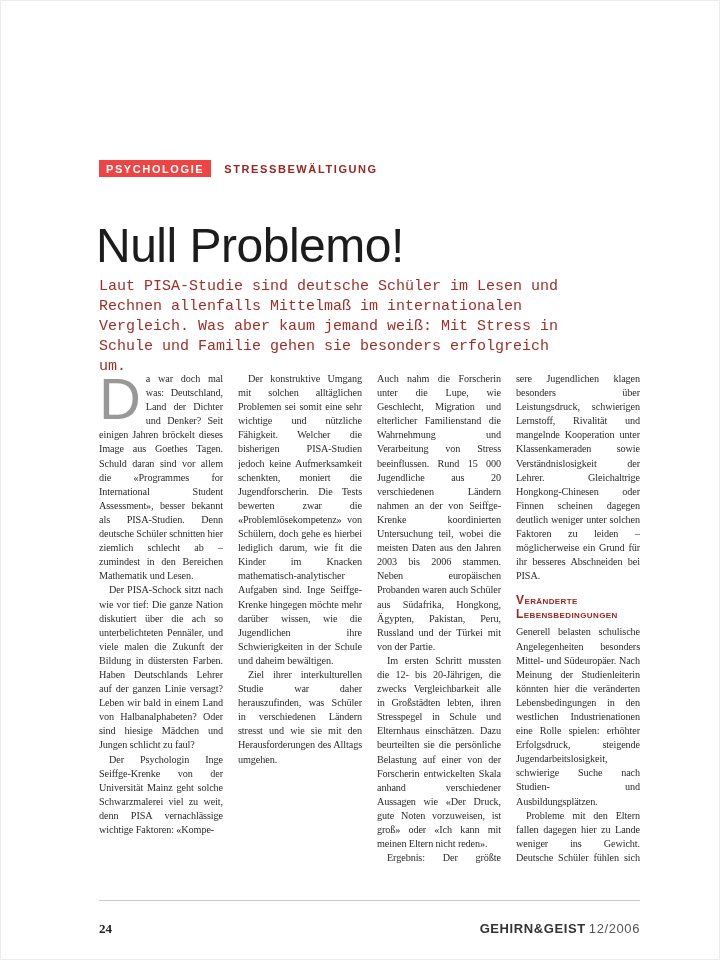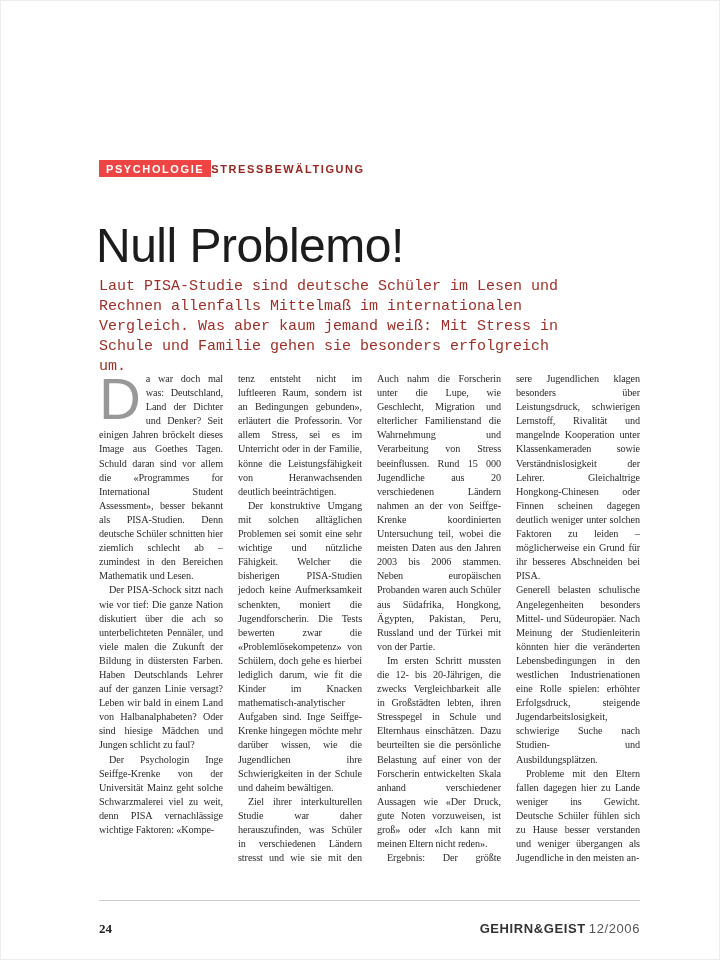--- a/index.html
+++ b/index.html
@@ -8,21 +8,21 @@
     font-family: "Liberation Serif", serif;
     color: #2b2b2b;
     box-shadow: inset 0 0 0 1px #ececec;
     overflow: hidden;
   }
 
   
   .kicker { position: absolute; top: 160px; left: 99px; display: flex; align-items: center;
     font-family: "Liberation Sans", sans-serif; font-weight: bold; font-size: 11px; letter-spacing: 1.6px; }
   .kicker-box { color: #ffffff; background: #ef4444; padding: 3px 7px 2px 7px; }
-  .kicker-sub { color: #992620; margin-left: 0; }
+  .kicker-sub { color: #992620; margin-left: 13px; }
 
   
   .title { position: absolute; top: 186px; left: 96px; width: 544px;
     font-family: "Liberation Sans", sans-serif; font-size: 48px; font-weight: normal;
     color: #1c1c1c; letter-spacing: -0.5px; }
 
   
   .standfirst { position: absolute; top: 262px; left: 99px; width: 472px;
     font-family: Liberation Mono, monospace; font-size: 15px; line-height: 20px;
     color: #9e2f28; }
@@ -69,31 +69,31 @@
 
 <p class="standfirst">Laut PISA-Studie sind deutsche Schüler im Lesen und Rechnen allenfalls Mittelmaß im internationalen Vergleich. Was aber kaum jemand weiß: Mit Stress in Schule und Familie gehen sie besonders erfolgreich um.</p>
 
 <div class="columns">
   <div class="col">
       <p class="body-para"><span class="dropcap">D</span>a war doch mal was: Deutschland, Land der Dichter und Denker? Seit einigen Jahren bröckelt dieses Image aus Goethes Tagen. Schuld daran sind vor allem die «Programmes for International Student Assessment», besser bekannt als PISA-Studien. Denn deutsche Schüler schnitten hier ziemlich schlecht ab – zumindest in den Bereichen Mathematik und Lesen.</p>
       <p class="body-para indent">Der PISA-Schock sitzt nach wie vor tief: Die ganze Nation diskutiert über die ach so unterbelichteten Pennäler, und viele malen die Zukunft der Bildung in düstersten Farben. Haben Deutschlands Lehrer auf der ganzen Linie versagt? Leben wir bald in einem Land von Halbanalphabeten? Oder sind hiesige Mädchen und Jungen schlicht zu faul?</p>
       <p class="body-para indent">Der Psychologin Inge Seiffge-Krenke von der Universität Mainz geht solche Schwarzmalerei viel zu weit, denn PISA vernachlässige wichtige Faktoren: «Kompe-</p>
     </div>
   <div class="col">
-      <p class="body-para">tenz entsteht nicht im luftleeren Raum, sondern ist an Bedingungen gebunden», erläutert die Professorin. Vor allem Stress, sei es im Unterricht oder in der Familie, könne die Leistungsfähigkeit von Heranwachsenden deutlich beeinträchtigen.</p>
       <p class="body-para indent">Der konstruktive Umgang mit solchen alltäglichen Problemen sei somit eine sehr wichtige und nützliche Fähigkeit. Welcher die bisherigen PISA-Studien jedoch keine Aufmerksamkeit schenkten, moniert die Jugendforscherin. Die Tests bewerten zwar die «Problemlösekompetenz» von Schülern, doch gehe es hierbei lediglich darum, wie fit die Kinder im Knacken mathematisch-analytischer Aufgaben sind. Inge Seiffge-Krenke hingegen möchte mehr darüber wissen, wie die Jugendlichen ihre Schwierigkeiten in der Schule und daheim bewältigen.</p>
       <p class="body-para indent">Ziel ihrer interkulturellen Studie war daher herauszufinden, was Schüler in verschiedenen Ländern stresst und wie sie mit den Herausforderungen des Alltags umgehen.</p>
     </div>
   <div class="col">
       <p class="body-para">Auch nahm die Forscherin unter die Lupe, wie Geschlecht, Migration und elterlicher Familienstand die Wahrnehmung und Verarbeitung von Stress beeinflussen. Rund 15 000 Jugendliche aus 20 verschiedenen Ländern nahmen an der von Seiffge-Krenke koordinierten Untersuchung teil, wobei die meisten Daten aus den Jahren 2003 bis 2006 stammen. Neben europäischen Probanden waren auch Schüler aus Südafrika, Hongkong, Ägypten, Pakistan, Peru, Russland und der Türkei mit von der Partie.</p>
       <p class="body-para indent">Im ersten Schritt mussten die 12- bis 20-Jährigen, die zwecks Vergleichbarkeit alle in Großstädten lebten, ihren Stresspegel in Schule und Elternhaus einschätzen. Dazu beurteilten sie die persönliche Belastung auf einer von der Forscherin entwickelten Skala anhand verschiedener Aussagen wie «Der Druck, gute Noten vorzuweisen, ist groß» oder «Ich kann mit meinen Eltern nicht reden».</p>
       <p class="body-para indent">Ergebnis: Der größte Stressfaktor für deutsche Heranwachsende ist die Schule. Un-</p>
     </div>
   <div class="col">
       <p class="body-para">sere Jugendlichen klagen besonders über Leistungsdruck, schwierigen Lernstoff, Rivalität und mangelnde Kooperation unter Klassenkameraden sowie Verständnislosigkeit der Lehrer. Gleichaltrige Hongkong-Chinesen oder Finnen scheinen dagegen deutlich weniger unter solchen Faktoren zu leiden – möglicherweise ein Grund für ihr besseres Abschneiden bei PISA.</p>
+      <h3 class="col-heading">Veränderte Lebensbedingungen</h3>
       <p class="body-para">Generell belasten schulische Angelegenheiten besonders Mittel- und Südeuropäer. Nach Meinung der Studienleiterin könnten hier die veränderten Lebensbedingungen in den westlichen Industrienationen eine Rolle spielen: erhöhter Erfolgsdruck, steigende Jugendarbeitslosigkeit, schwierige Suche nach Studien- und Ausbildungsplätzen.</p>
       <p class="body-para indent">Probleme mit den Eltern fallen dagegen hier zu Lande weniger ins Gewicht. Deutsche Schüler fühlen sich zu Hause besser verstanden und weniger übergangen als Jugendliche in den meisten an-</p>
     </div>
 </div>
 
 <div class="footer">
   <span class="page-number">24</span>
   <span class="magazine-credit">
     <span>GEHIRN&amp;GEIST</span><span class="issue">12/2006</span>
   </span>

